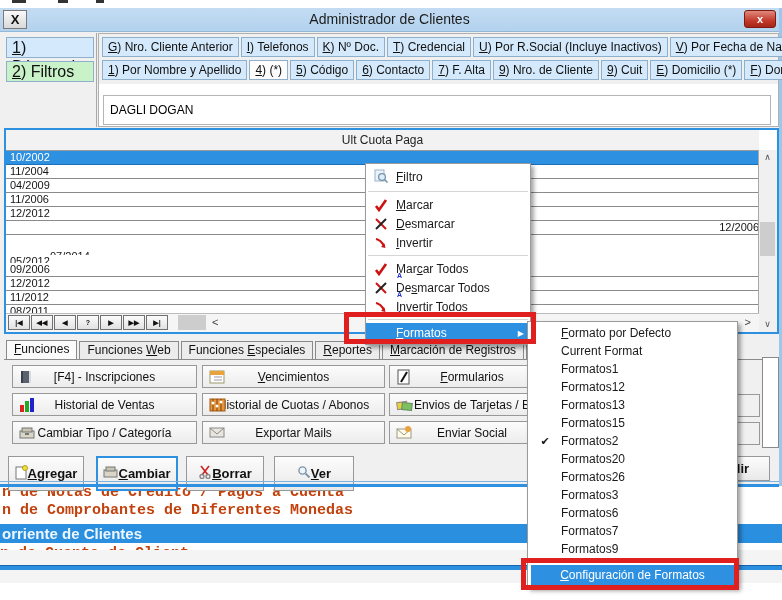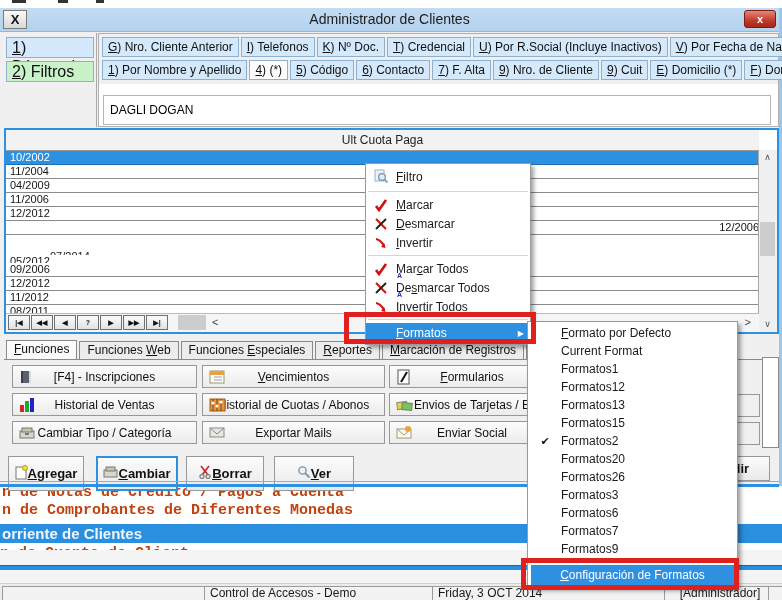--- a/index.html
+++ b/index.html
@@ -109,27 +109,20 @@
 
   <div class="abs bg-bold" style="left:2px;top:484px;">n de Notas de Crédito / Pagos a Cuenta</div>
   <div class="abs bg-bold" style="left:2px;top:502px;">n de Comprobantes de Diferentes Monedas</div>
   <div class="abs blue-bar">orriente de Clientes</div>
   <div class="abs clip-line">
     <span class="bg-bold">n de Cuenta de Client</span>
   </div>
   <div class="abs lower-panel"></div>
   <div class="abs blue-rule"></div>
 
-  <div class="abs statusbar">
-    <div class="status-panel" style="left:2px;width:198px;"></div>
-    <div class="status-panel" style="left:204px;width:224px;">Control de Accesos - Demo</div>
-    <div class="status-panel" style="left:432px;width:228px;">Friday, 3 OCT 2014</div>
-    <div class="status-panel" style="left:664px;width:100px;text-align:center;">[Administrador]</div>
-    <div class="status-panel" style="left:768px;width:14px;"></div>
-  </div>
 
   <div class="abs dialog">
 
     <div class="abs titlebar">
       <div class="title-text">Administrador de Clientes</div>
     </div>
     <div class="abs x-btn">X</div>
     <div class="abs close-btn">x</div>
 
     <div class="abs side-tab" style="top:29px;"><u>1</u>) Búsquedas</div>

